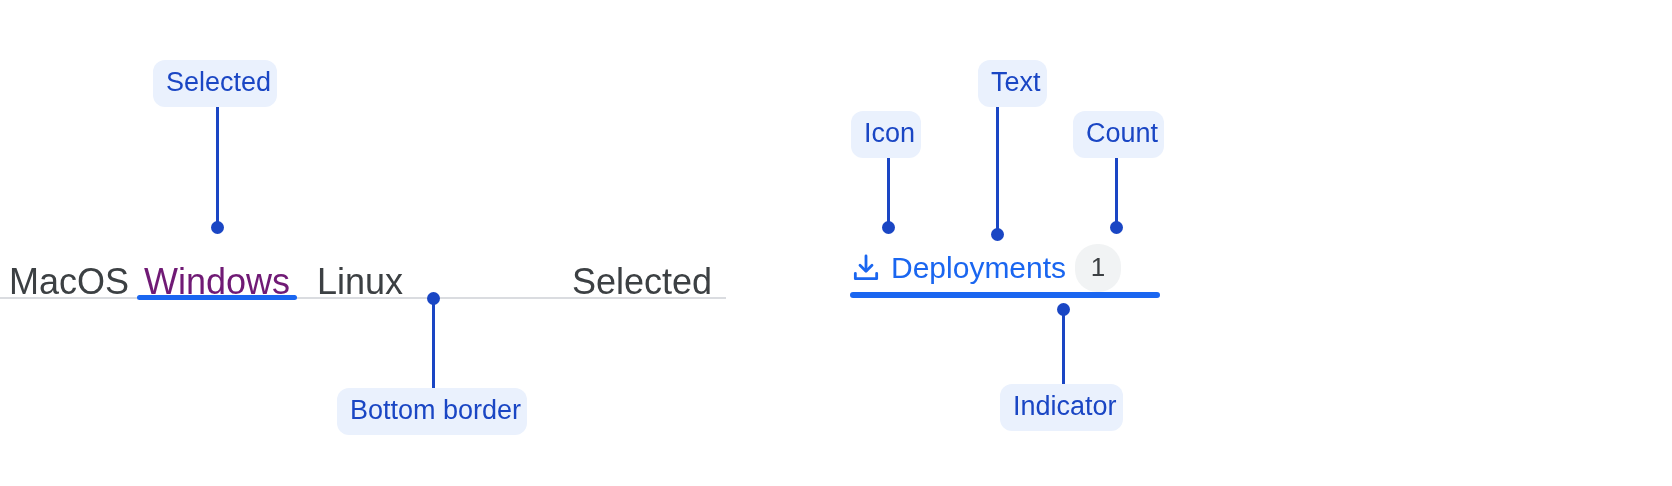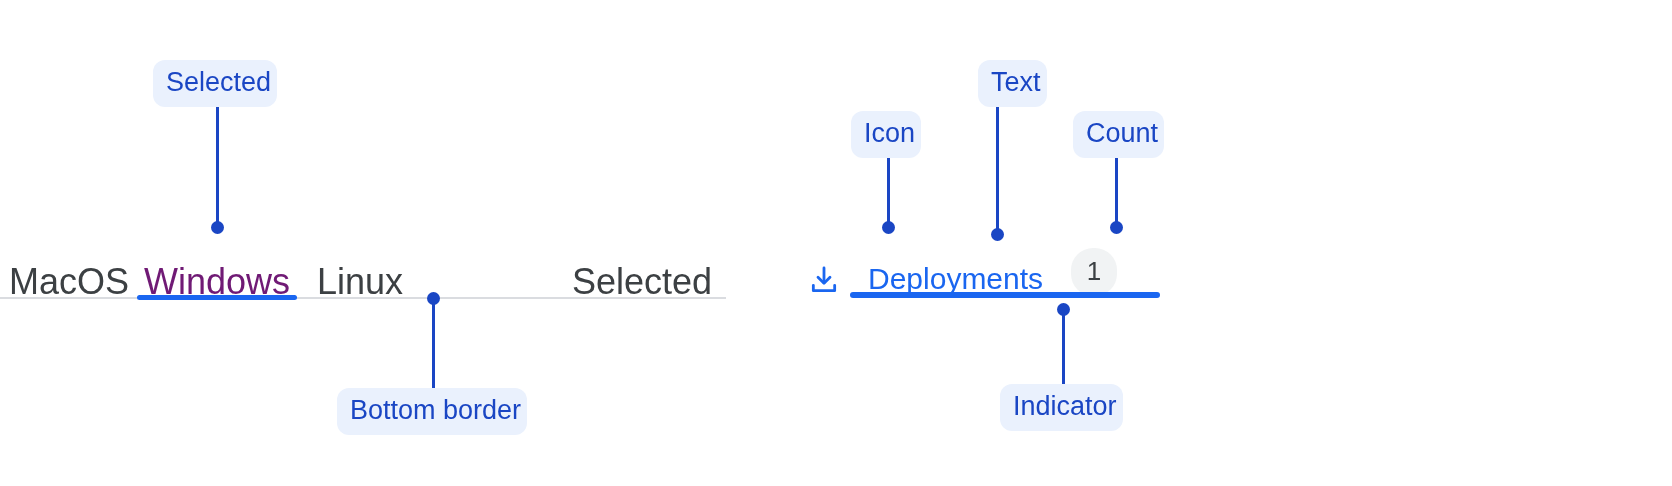--- a/index.html
+++ b/index.html
@@ -80,26 +80,26 @@
     position: absolute;
     height: 5px;
     border-radius: 3px;
     background: #1a66f0;
     top: 52px;
   }
 
   
   .single-tab {
     position: absolute;
-    left: 808px;
+    left: 850px;
     top: 240px;
     height: 56px;
     display: flex;
-    align-items: flex-end;
-    gap: 28px;
+    align-items: center;
+    gap: 9px;
   }
   .dl-icon {
     width: 32px;
     height: 32px;
     display: block;
   }
   .single-tab-label {
     font-size: 30px;
     color: #1a66f0;
     white-space: nowrap;

